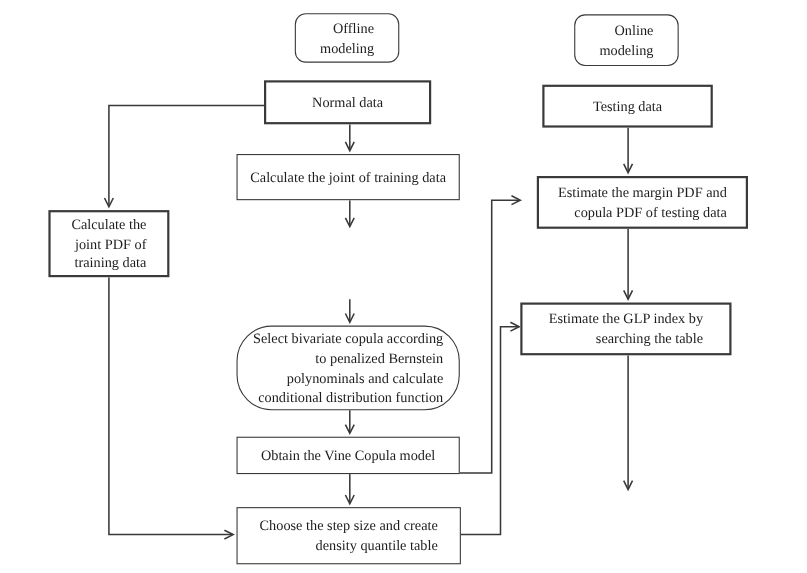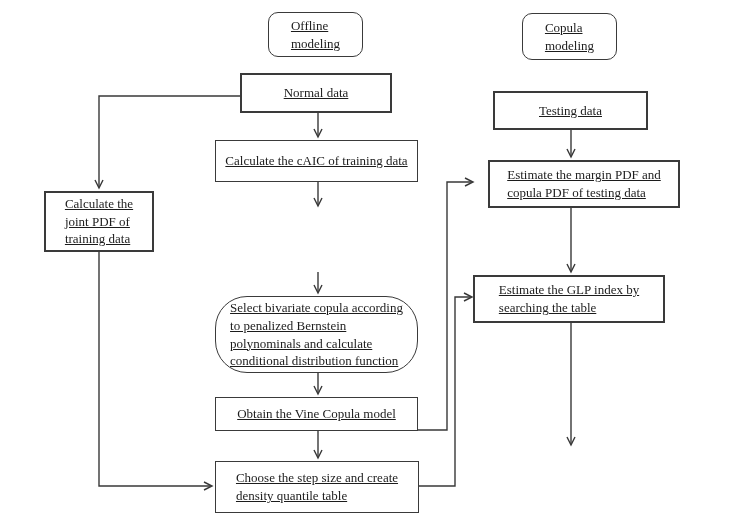--- a/index.html
+++ b/index.html
@@ -10,30 +10,30 @@
   }
   html,body{margin:0;padding:0;background:var(--color-background);}
   .canvas{
     position:relative;width:734px;height:521px;background:var(--color-background);
     font-family:"Liberation Serif","DejaVu Serif",serif;overflow:hidden;
   }
   .node{
     position:absolute;box-sizing:border-box;background:var(--color-background);
     border:1.5px solid var(--color-box-border);
     display:flex;align-items:center;justify-content:center;
-    text-align:left;font-size:13px;line-height:1.38;color:var(--color-text);
-    white-space:pre-line;padding:1px 4px;text-decoration:underline;
+    text-align:right;font-size:13px;line-height:1.38;color:var(--color-text);
+    white-space:pre-line;padding:1px 4px;
   }
   .node.heavy{border-width:2px;}
   .node.rounded{border-radius:10px;}
   
   .pos-offline   {left:268px;top:12px;width:95px;height:45px;}
   .pos-online    {left:522px;top:13px;width:95px;height:47px;}
   .pos-normal    {left:240px;top:73px;width:152px;height:40px;}
-  .pos-testing   {left:493px;top:77px;width:155px;height:39px;margin-top:14px;}
+  .pos-testing   {left:493px;top:77px;width:155px;height:39px;}
   .pos-joint     {left:44px;top:191px;width:110px;height:61px;}
   .pos-caic      {left:215px;top:140px;width:203px;height:42px;}
   .pos-dvine     {left:215px;top:209px;width:203px;height:63px;}
   .pos-select    {left:215px;top:296px;width:203px;height:77px;border-radius:32px;}
   .pos-obtain    {left:215px;top:397px;width:203px;height:34px;}
   .pos-choose    {left:215px;top:461px;width:204px;height:52px;}
   .pos-estmargin {left:476px;top:160px;width:192px;height:48px;margin-left:12px;}
   .pos-estglp    {left:473px;top:275px;width:192px;height:48px;}
   .pos-compare   {left:473px;top:448px;width:206px;height:64px;}
   svg.connectors{position:absolute;left:0;top:0;width:734px;height:521px;}
@@ -61,32 +61,32 @@
     <path d="M571,116 L571,156" marker-end="url(#arrow)"></path>
     <path d="M571,208 L571,271" marker-end="url(#arrow)"></path>
     <path d="M571,323 L571,444" marker-end="url(#arrow)"></path>
     <path d="M418,430 L447,430 L447,182 L472,182" marker-end="url(#arrow)"></path>
     <path d="M419,486 L455,486 L455,297 L471,297" marker-end="url(#arrow)"></path>
   </svg>
 
   <div class="node rounded pos-offline">Offline
 modeling</div>
 
-  <div class="node rounded pos-online">Copula
+  <div class="node rounded pos-online">Online
 modeling</div>
 
   <div class="node heavy pos-normal">Normal data</div>
 
   <div class="node heavy pos-testing">Testing data</div>
 
   <div class="node heavy pos-joint">Calculate the
 joint PDF of
 training data</div>
 
-  <div class="node pos-caic">Calculate the cAIC of training data</div>
+  <div class="node pos-caic">Calculate the joint of training data</div>
 
 
   <div class="node pos-select">Select bivariate copula according
 to penalized Bernstein
 polynominals and calculate
 conditional distribution function</div>
 
   <div class="node pos-obtain">Obtain the Vine Copula model</div>
 
   <div class="node pos-choose">Choose the step size and create

